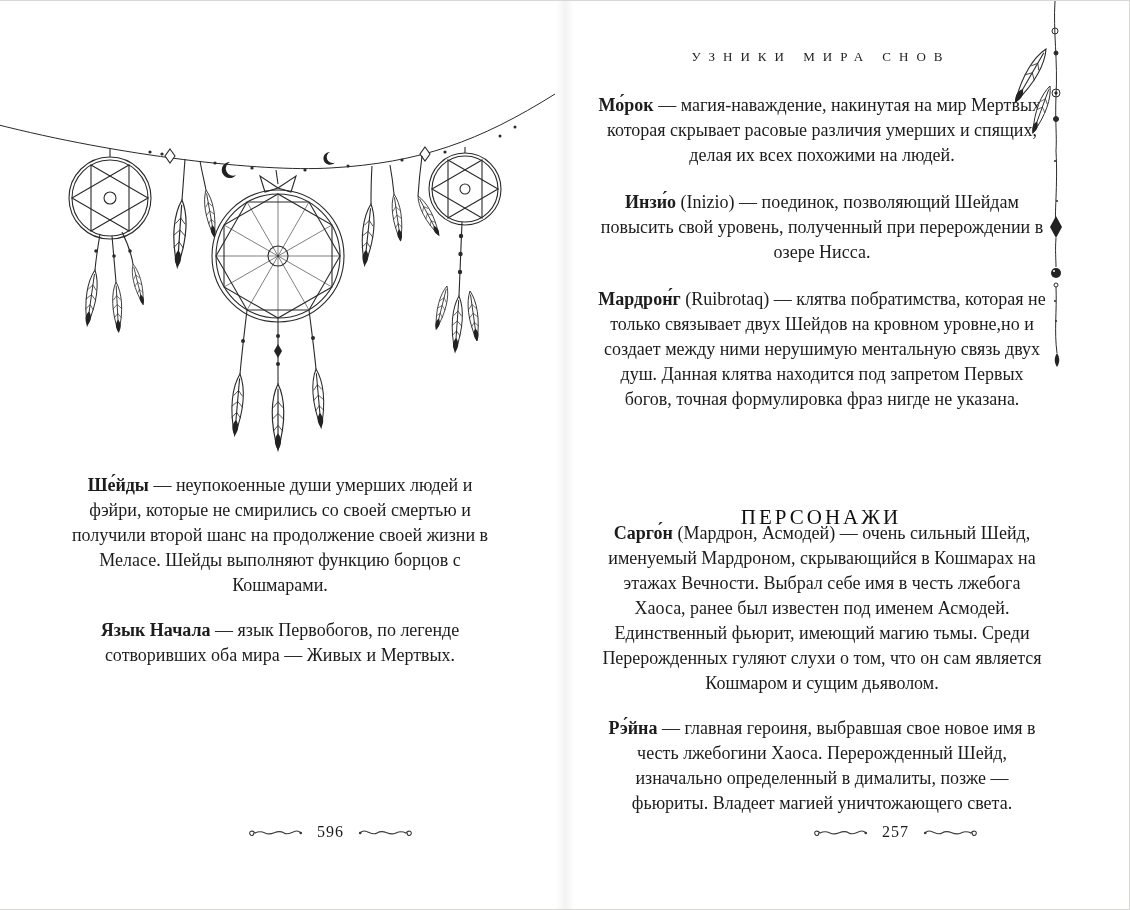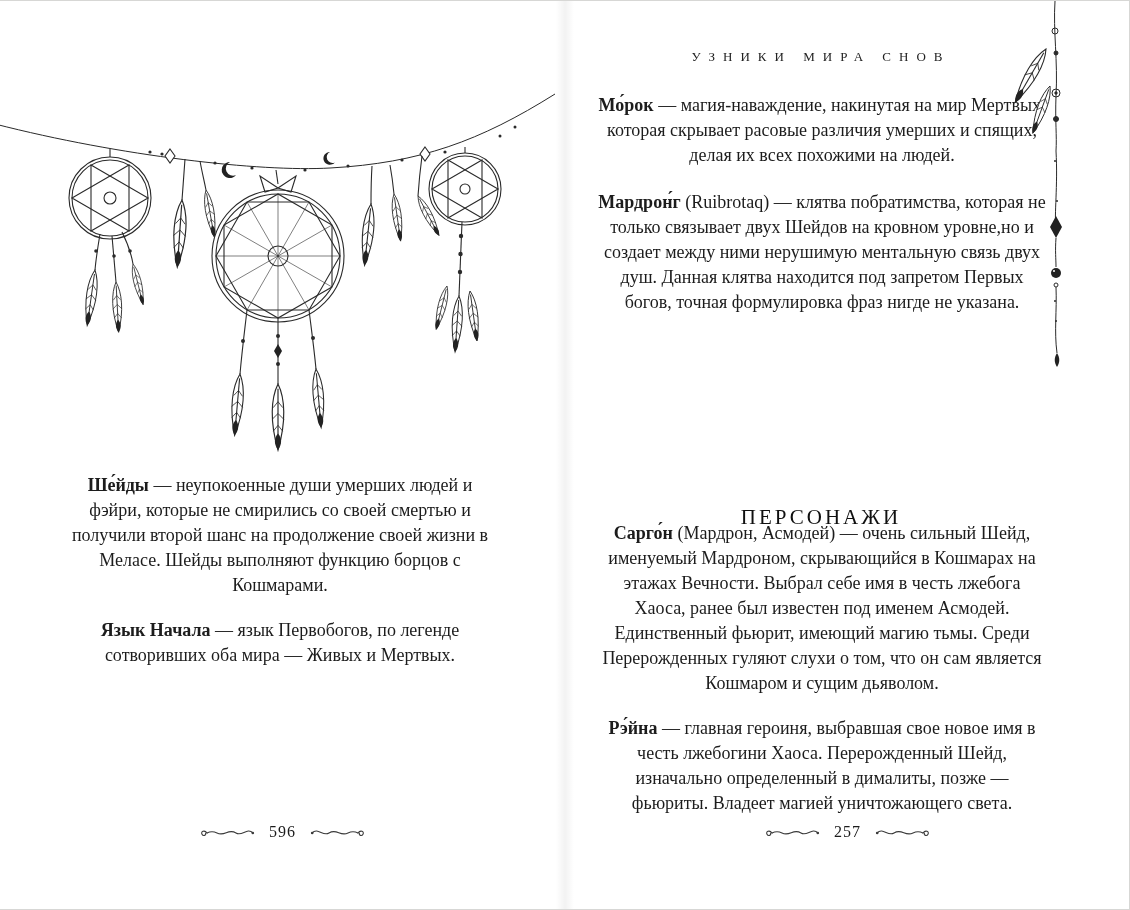--- a/index.html
+++ b/index.html
@@ -44,21 +44,21 @@
   .entry {
     margin: 0 0 20px 0;
     text-align: center;
     font-size: 18px;
     line-height: 25px;
   }
   .entries-glossary .entry { margin-bottom: 22px; }
   .term { font-weight: bold; }
   .footer {
     position: absolute; top: 822px; left: 0; width: 100%;
-    display: flex; justify-content: center; align-items: center; gap: 14px;
+    display: flex; justify-content: center; align-items: center; gap: 14px; padding-left: 48px;
   }
   .page-number { font-size: 16px; letter-spacing: 1px; color: #1c1c1c; }
   .flourish { display: block; }
   .mirrored { transform: scaleX(-1); }
   .dreamcatcher-svg { position: absolute; top: 85px; left: 0; width: 565px; height: 380px; }
   .ornament-svg { position: absolute; top: 0; left: 1010px; width: 120px; height: 380px; }
   svg { overflow: visible; }
 </style>
 </head>
 <body>
@@ -208,20 +208,25 @@
 
   <div class="page page-right">
 
     <div class="running-header">УЗНИКИ МИРА СНОВ</div>
 
     <div class="entries entries-glossary">
       <p class="entry">
         <b class="term">Мо́рок</b>
         <span class="alt"></span>
         <span class="body">— магия-наваждение, накинутая на мир Мертвых, которая скрывает расовые различия умерших и спящих, делая их всех похожими на людей.</span>
+      </p>
+      <p class="entry">
+        <b class="term">Инзи́о</b>
+        <span class="alt">(Inizio)</span>
+        <span class="body">— поединок, позволяющий Шейдам повысить свой уровень, полученный при перерождении в озере Нисса.</span>
       </p>
       <p class="entry">
         <b class="term">Мардрон́г</b>
         <span class="alt">(Ruibrotaq)</span>
         <span class="body">— клятва побратимства, которая не только связывает двух Шейдов на кровном уровне,но и создает между ними нерушимую ментальную связь двух душ. Данная клятва находится под запретом Первых богов, точная формулировка фраз нигде не указана.</span>
       </p>
     </div>
 
     <h2 class="section-heading heading-right">ПЕРСОНАЖИ</h2>
 

